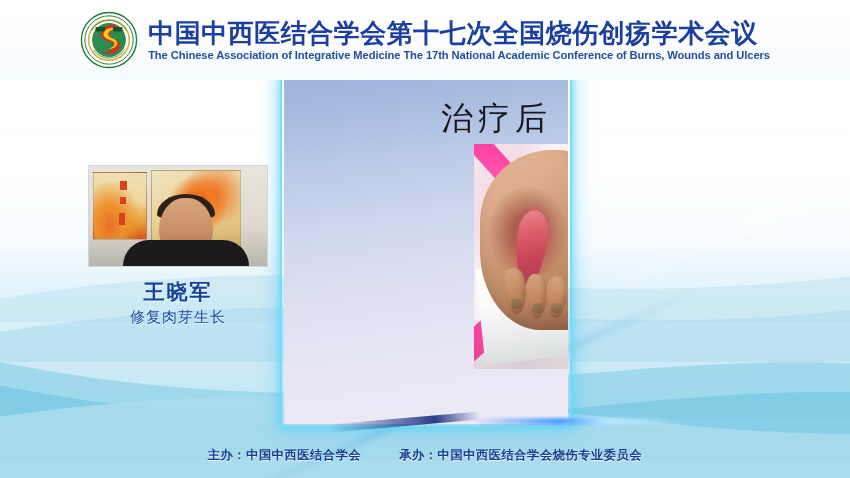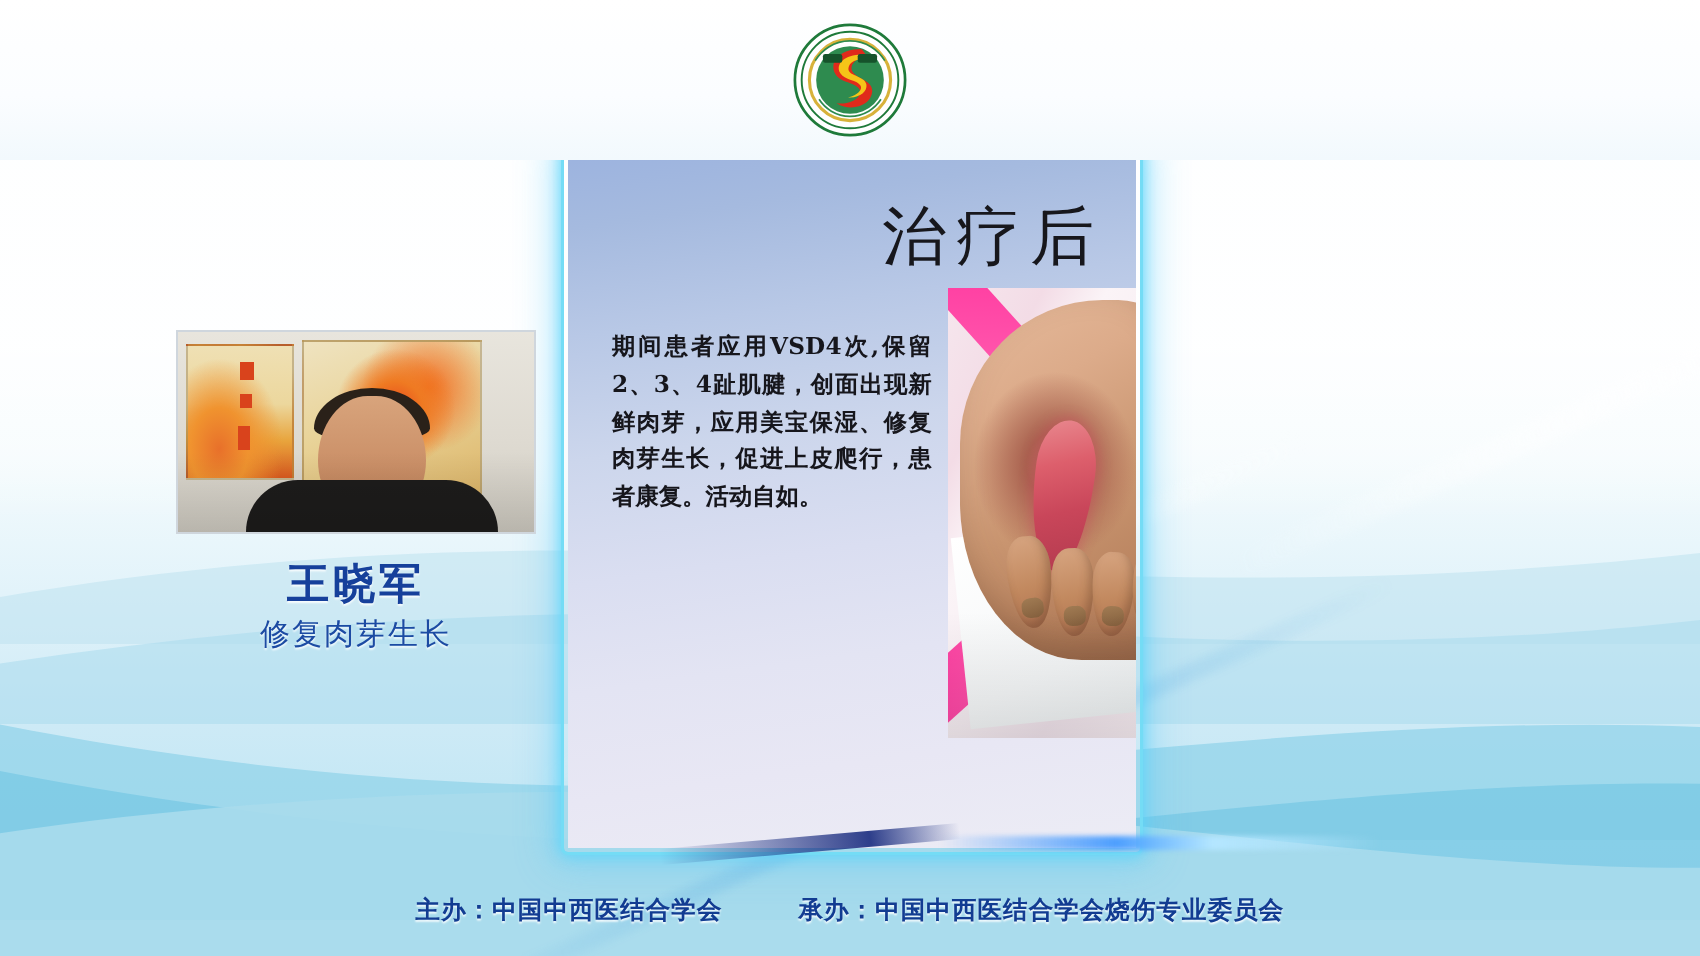--- a/index.html
+++ b/index.html
@@ -395,20 +395,24 @@
                    C36.5 35 34 38 29 39 C35 39.5 39 36 38.5 32.5 C38 28.5 31 28 29.5 25.5
                    C28.5 23.5 30 19.5 35.5 19.5 Z" fill="#f5c518"></path>
           <path d="M12 20 A21 21 0 0 1 48 20" fill="none" stroke="#2e8b4f" stroke-width="0.9"></path>
           <g fill="#16532b">
             <rect x="16" y="16.5" width="10" height="4.6" rx="1.2"></rect>
             <rect x="34" y="16.5" width="10" height="4.6" rx="1.2"></rect>
           </g>
           <path d="M14 40 A19 19 0 0 0 46 40" fill="none" stroke="#2e8b4f" stroke-width="0.9"></path>
         </svg>
       </div>
+      <div class="titles">
+        <div class="title-cn">中国中西医结合学会第十七次全国烧伤创疡学术会议</div>
+        <div class="title-en">The Chinese Association of Integrative Medicine The 17th National Academic Conference of Burns, Wounds and Ulcers</div>
+      </div>
     </div>
   </div>
 
   <div class="speaker">
     <div class="cam">
       <div class="cam-wall"></div>
       <div class="painting p1">
         <div class="dot" style="left:26px;top:8px;width:7px;height:9px;"></div>
         <div class="dot" style="left:26px;top:24px;width:6px;height:7px;"></div>
         <div class="dot" style="left:25px;top:40px;width:6px;height:12px;"></div>
@@ -419,21 +423,20 @@
       <div class="torso"></div>
       <div class="cam-shade"></div>
     </div>
     <div class="sp-name">王晓军</div>
     <div class="sp-org">修复肉芽生长</div>
   </div>
 
   <div class="slide-glow"></div>
   <div class="slide">
     <div class="slide-title">治疗后</div>
-    <div class="slide-body">期间患者应用VSD4次,保留2、3、4趾肌腱，创面出现新鲜肉芽，应用美宝保湿、修复肉芽生长，促进上皮爬行，患者康复。活动自如。</div>
 
     <div class="slide-photo">
       <div class="ph-bed"></div>
       <div class="ph-pink ph-pink-a"></div>
       <div class="ph-pink ph-pink-b"></div>
 
       <div class="ph-white"></div>
       <div class="ph-foot"></div>
       <div class="ph-wound"></div>
       <div class="toe t1">

